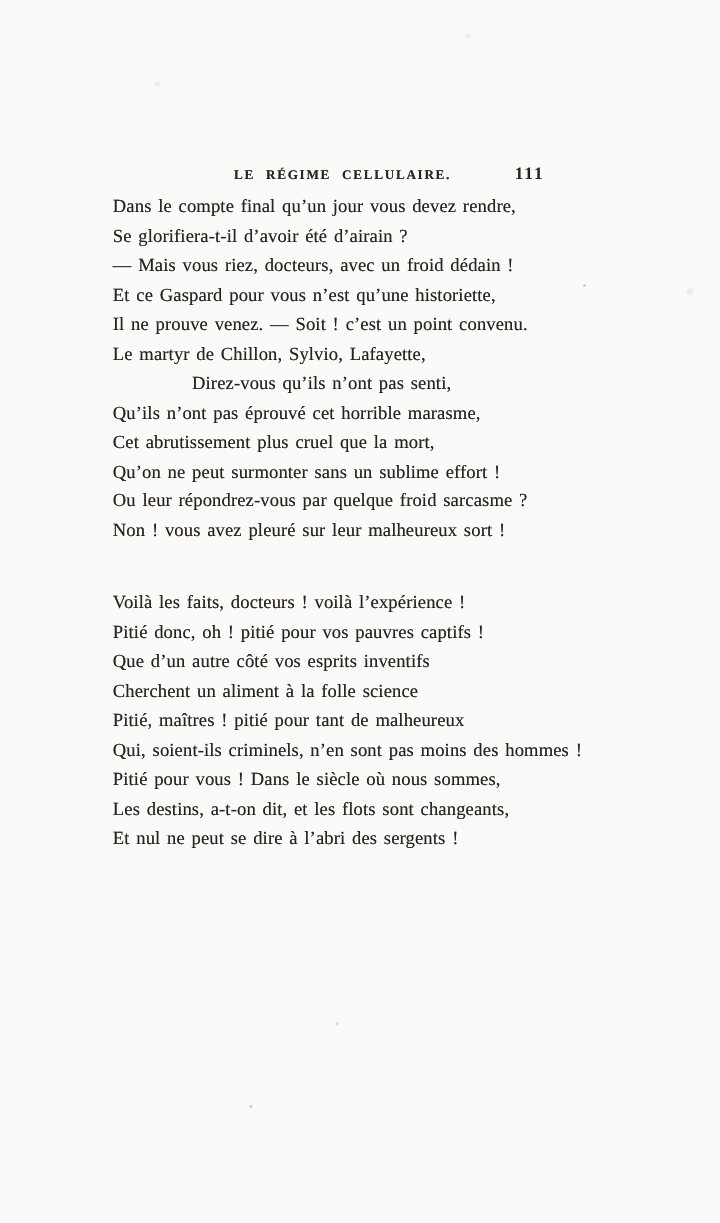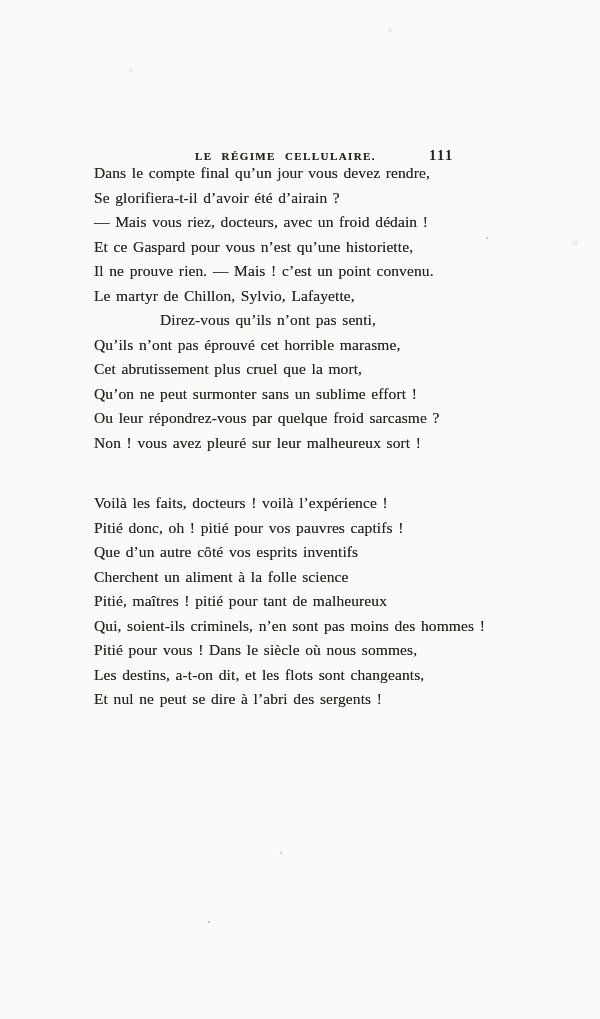--- a/index.html
+++ b/index.html
@@ -21,21 +21,21 @@
     background-image:
       radial-gradient(circle 2px at 209px 922px, rgba(60,60,60,0.35) 0 30%, rgba(60,60,60,0) 70%),
       radial-gradient(circle 2px at 487px 238px, rgba(60,60,60,0.30) 0 30%, rgba(60,60,60,0) 70%),
       radial-gradient(circle 3px at 281px 853px, rgba(90,90,90,0.18) 0 30%, rgba(90,90,90,0) 70%),
       radial-gradient(circle 4px at 390px 30px, rgba(120,120,120,0.10) 0 40%, rgba(120,120,120,0) 75%),
       radial-gradient(circle 4px at 131px 70px, rgba(120,120,120,0.09) 0 40%, rgba(120,120,120,0) 75%),
       radial-gradient(circle 5px at 575px 243px, rgba(120,120,120,0.10) 0 40%, rgba(120,120,120,0) 75%);
   }
   .running-header {
     position: absolute;
-    top: 10px; left: 0; right: 0;
+    top: 0; left: 0; right: 0;
     height: 160px;
     padding-left: 37px;
   }
   .header-title {
     position: absolute;
     left: 195px;
     top: 140px;
     font-size: 11px;
     font-weight: 700;
     letter-spacing: 1.4px;
@@ -84,21 +84,21 @@
     <span class="header-title">LE RÉGIME CELLULAIRE.</span>
     <span class="page-number">111</span>
   </div>
 
   <div class="poem">
       <div class="stanza">
         <div class="line">Dans le compte final qu’un jour vous devez rendre,</div>
         <div class="line">Se glorifiera-t-il d’avoir été d’airain ?</div>
         <div class="line">— Mais vous riez, docteurs, avec un froid dédain !</div>
         <div class="line">Et ce Gaspard pour vous n’est qu’une historiette,</div>
-        <div class="line">Il ne prouve rien. — Mais ! c’est un point convenu.</div>
+        <div class="line">Il ne prouve venez. — Soit ! c’est un point convenu.</div>
         <div class="line">Le martyr de Chillon, Sylvio, Lafayette,</div>
         <div class="line indent">Direz-vous qu’ils n’ont pas senti,</div>
         <div class="line">Qu’ils n’ont pas éprouvé cet horrible marasme,</div>
         <div class="line">Cet abrutissement plus cruel que la mort,</div>
         <div class="line">Qu’on ne peut surmonter sans un sublime effort !</div>
         <div class="line">Ou leur répondrez-vous par quelque froid sarcasme ?</div>
         <div class="line">Non ! vous avez pleuré sur leur malheureux sort !</div>
       </div>
       <div class="stanza">
         <div class="line">Voilà les faits, docteurs ! voilà l’expérience !</div>

